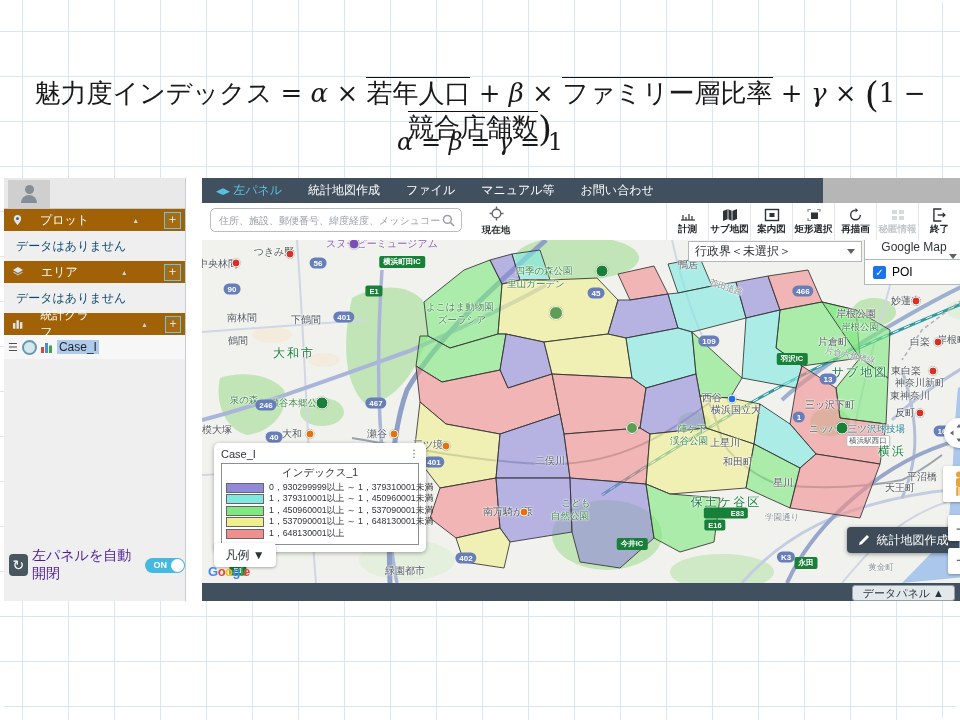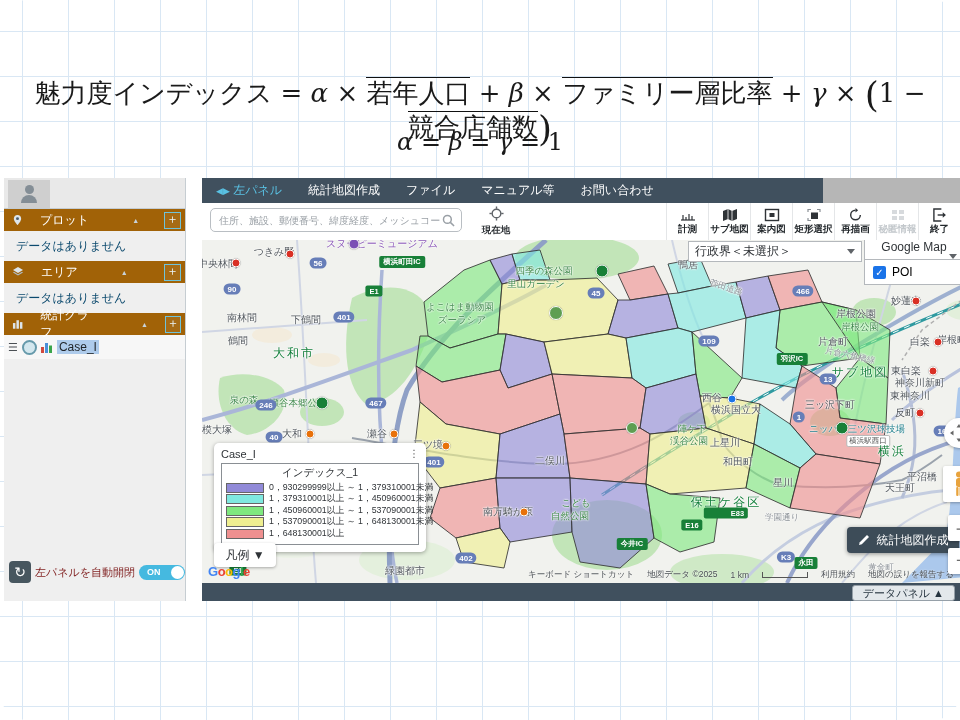--- a/index.html
+++ b/index.html
@@ -34,21 +34,21 @@
   .sec-empty{height:30px;display:flex;align-items:center;padding-left:12px;color:#0c4a6e;font-size:12px;}
   .gitem{height:24px;display:flex;align-items:center;gap:4px;padding-left:4px;background:#f7f7f7;}
   .gi-menu{color:#4a4f54;font-size:11px;}
   .gi-circle{width:11px;height:11px;border-radius:50%;border:2px solid #669aab;background:#d3e7ee;}
   .gi-label{background:#aecbeb;padding:0 2px;font-size:12px;color:#1f2327;}
   .refresh-btn{position:absolute;left:20px;bottom:50px;width:142px;height:22px;border:1px solid #a3aaaf;
     border-radius:4px;background:#f2f3f4;color:#949ba1;font-size:12px;text-align:center;line-height:22px;}
   .autoclose{position:absolute;left:5px;bottom:18px;display:flex;align-items:center;gap:4px;}
   .ac-icon{width:22px;height:22px;background:#47565f;border-radius:4px;color:#fff;font-size:14px;
     display:flex;align-items:center;justify-content:center;}
-  .ac-label{font-size:11px;color:#7f1d1d;}
+  .ac-label{font-size:14px;color:#4c1d95;}
   .toggle{position:relative;width:46px;height:15px;border-radius:8px;background:#45b9e0;}
   .toggle .on{position:absolute;left:8px;top:2px;color:#fff;font-size:9px;font-weight:bold;}
   .toggle .knob{position:absolute;right:1px;top:1px;width:13px;height:13px;border-radius:50%;background:#fff;}
   
   .main{flex:1;display:flex;flex-direction:column;min-width:0;margin-left:16px;}
   .menubar{height:25px;background:#40505e;display:flex;align-items:center;gap:26px;
     padding-left:14px;position:relative;color:#fff;font-size:12px;}
   .menubar .accent{color:#59c2e4;}
   .menu-gray{position:absolute;right:0;top:0;width:137px;height:25px;background:#b6b6b6;}
   .toolstrip{height:37px;background:#fff;position:relative;display:flex;align-items:center;}
@@ -435,21 +435,21 @@
             <span class="bg" style="left: 522px; top: 15px;">109</span>
             <span class="bg" style="left: 507px; top: 101px;">109</span>
             <span class="bg" style="left: 601px; top: 51px;">466</span>
             <span class="bg" style="left: 626px; top: 139px;">13</span>
             <span class="bg g" style="left: 590px; top: 119px;">羽沢IC</span>
             <span class="bg" style="left: 597px; top: 177px;">1</span>
             <span class="bg" style="left: 232px; top: 222px;">401</span>
             <span class="bg" style="left: 264px; top: 318px;">402</span>
             <span class="bg" style="left: 740px; top: 191px;">16</span>
             <span class="bg g" style="left: 524px; top: 273px; padding-left: 27px;">E83</span>
-            <span class="bg g" style="left: 490px; top: 285px;">E16</span>
+            <span class="bg g" style="left: 513px; top: 285px;">E16</span>
             <span class="bg" style="left: 584px; top: 317px;">K3</span>
             <span class="bg g" style="left: 430px; top: 304px;">今井IC</span>
             <span class="bg g" style="left: 604px; top: 323px;">永田</span>
             <span class="poi" style="left: 88px; top: 14px; width: 7px; height: 7px; background: rgb(217, 48, 37);"></span>
             <span class="poi" style="left: 34px; top: 23px; width: 7px; height: 7px; background: rgb(217, 48, 37);"></span>
             <span class="poi" style="left: 108px; top: 194px; width: 7px; height: 7px; background: rgb(232, 113, 10);"></span>
             <span class="poi" style="left: 192px; top: 194px; width: 7px; height: 7px; background: rgb(232, 113, 10);"></span>
             <span class="poi" style="left: 244px; top: 206px; width: 7px; height: 7px; background: rgb(232, 113, 10);"></span>
             <span class="poi" style="left: 714px; top: 61px; width: 7px; height: 7px; background: rgb(217, 48, 37);"></span>
             <span class="poi" style="left: 736px; top: 102px; width: 7px; height: 7px; background: rgb(217, 48, 37);"></span>
@@ -508,28 +508,20 @@
                 </div>
               </div>
           </div>
         </div>
 
         <div class="legendBtn">
           <span>凡例 ▼</span>
         </div>
 
         <div class="glogo" id="glogo"><span style="color: rgb(66, 133, 244);">G</span><span style="color: rgb(234, 67, 53);">o</span><span style="color: rgb(251, 188, 5);">o</span><span style="color: rgb(66, 133, 244);">g</span><span style="color: rgb(52, 168, 83);">l</span><span style="color: rgb(234, 67, 53);">e</span></div>
-        <div class="attrib">
-          <span>キーボード ショートカット</span>
-          <span>地図データ ©2025</span>
-          <span>1 km</span>
-          <span class="scalebar"></span>
-          <span>利用規約</span>
-          <span>地図の誤りを報告する</span>
-        </div>
 
         <div class="createBtn">
           <svg width="12" height="12" viewBox="0 0 12 12">
               <path d="M1 11 1.8 8.2 9 1 11 3 3.8 10.2Z" fill="#fff"></path>
             </svg>
           <span>統計地図作成</span>
         </div>
 
         <div class="pan">
           <svg width="20" height="20" viewBox="0 0 20 20" fill="#666">

